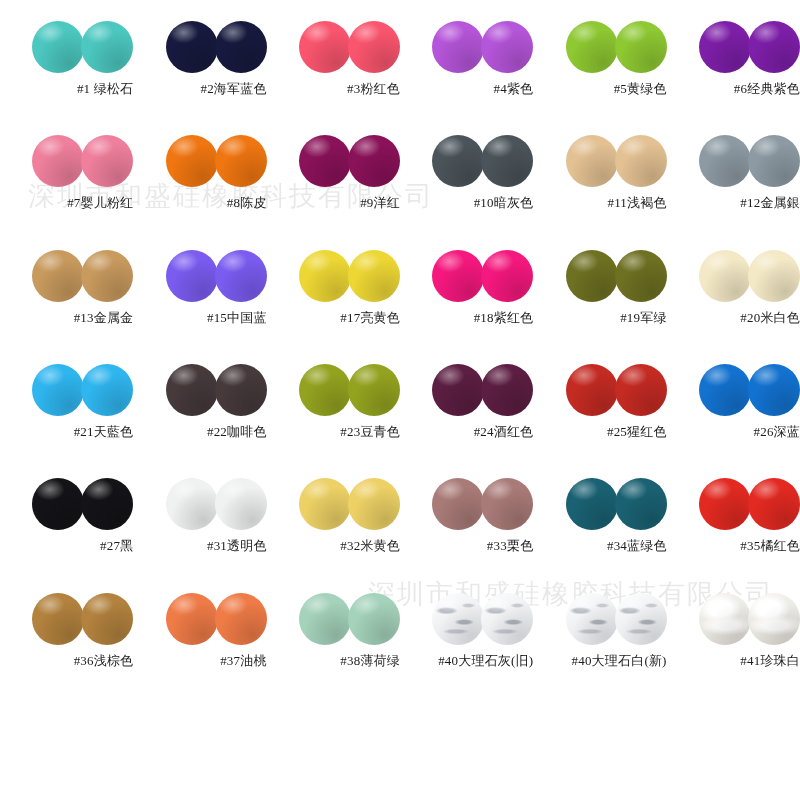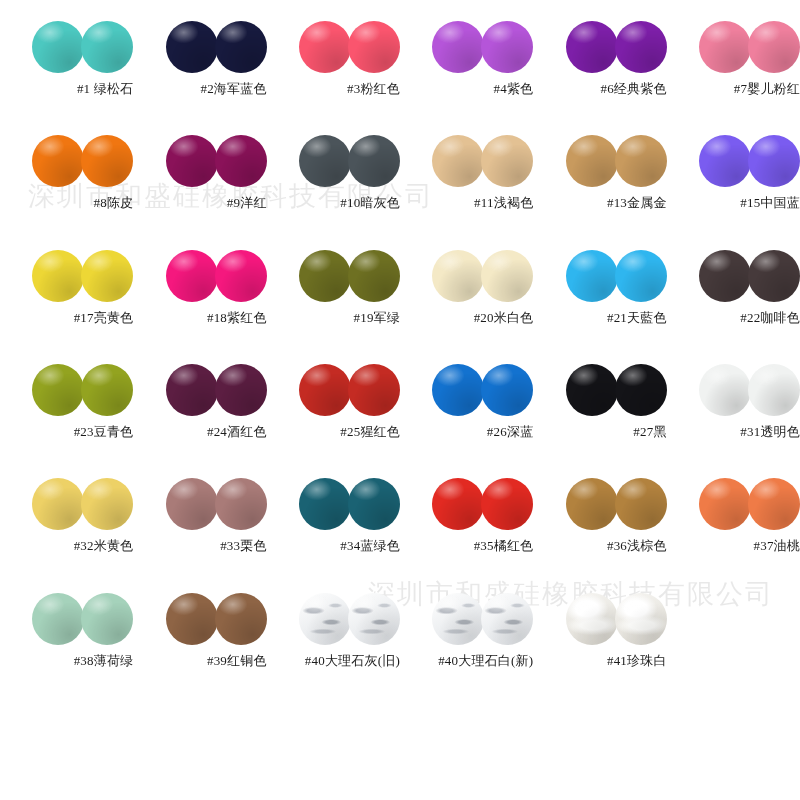--- a/index.html
+++ b/index.html
@@ -108,20 +108,27 @@
     </div>
     <div class="cell">
       <div class="beads">
         <div class="bead" style="background: rgb(181, 85, 217);"></div>
         <div class="bead b2" style="background: rgb(181, 85, 217);"></div>
       </div>
       <div class="label">#4紫色</div>
     </div>
     <div class="cell">
       <div class="beads">
+        <div class="bead" style="background: rgb(142, 200, 50);"></div>
+        <div class="bead b2" style="background: rgb(142, 200, 50);"></div>
+      </div>
+      <div class="label">#5黄绿色</div>
+    </div>
+    <div class="cell">
+      <div class="beads">
         <div class="bead" style="background: rgb(125, 31, 168);"></div>
         <div class="bead b2" style="background: rgb(125, 31, 168);"></div>
       </div>
       <div class="label">#6经典紫色</div>
     </div>
     <div class="cell">
       <div class="beads">
         <div class="bead" style="background: rgb(239, 127, 157);"></div>
         <div class="bead b2" style="background: rgb(239, 127, 157);"></div>
       </div>
@@ -150,20 +157,27 @@
     </div>
     <div class="cell">
       <div class="beads">
         <div class="bead" style="background: rgb(227, 193, 147);"></div>
         <div class="bead b2" style="background: rgb(227, 193, 147);"></div>
       </div>
       <div class="label">#11浅褐色</div>
     </div>
     <div class="cell">
       <div class="beads">
+        <div class="bead" style="background: rgb(141, 154, 163);"></div>
+        <div class="bead b2" style="background: rgb(141, 154, 163);"></div>
+      </div>
+      <div class="label">#12金属銀</div>
+    </div>
+    <div class="cell">
+      <div class="beads">
         <div class="bead" style="background: rgb(200, 154, 94);"></div>
         <div class="bead b2" style="background: rgb(200, 154, 94);"></div>
       </div>
       <div class="label">#13金属金</div>
     </div>
     <div class="cell">
       <div class="beads">
         <div class="bead" style="background: rgb(122, 92, 240);"></div>
         <div class="bead b2" style="background: rgb(122, 92, 240);"></div>
       </div>
@@ -294,27 +308,20 @@
         <div class="bead b2" style="background: rgb(239, 123, 71);"></div>
       </div>
       <div class="label">#37油桃</div>
     </div>
     <div class="cell">
       <div class="beads">
         <div class="bead" style="background: rgb(165, 210, 187);"></div>
         <div class="bead b2" style="background: rgb(165, 210, 187);"></div>
       </div>
       <div class="label">#38薄荷绿</div>
-    </div>
-    <div class="cell">
-      <div class="beads">
-        <div class="bead" style="background: rgb(142, 100, 69);"></div>
-        <div class="bead b2" style="background: rgb(142, 100, 69);"></div>
-      </div>
-      <div class="label">#39红铜色</div>
     </div>
     <div class="cell">
       <div class="beads">
         <div class="bead marble"></div>
         <div class="bead b2 marble"></div>
       </div>
       <div class="label">#40大理石灰(旧)</div>
     </div>
     <div class="cell">
       <div class="beads">

